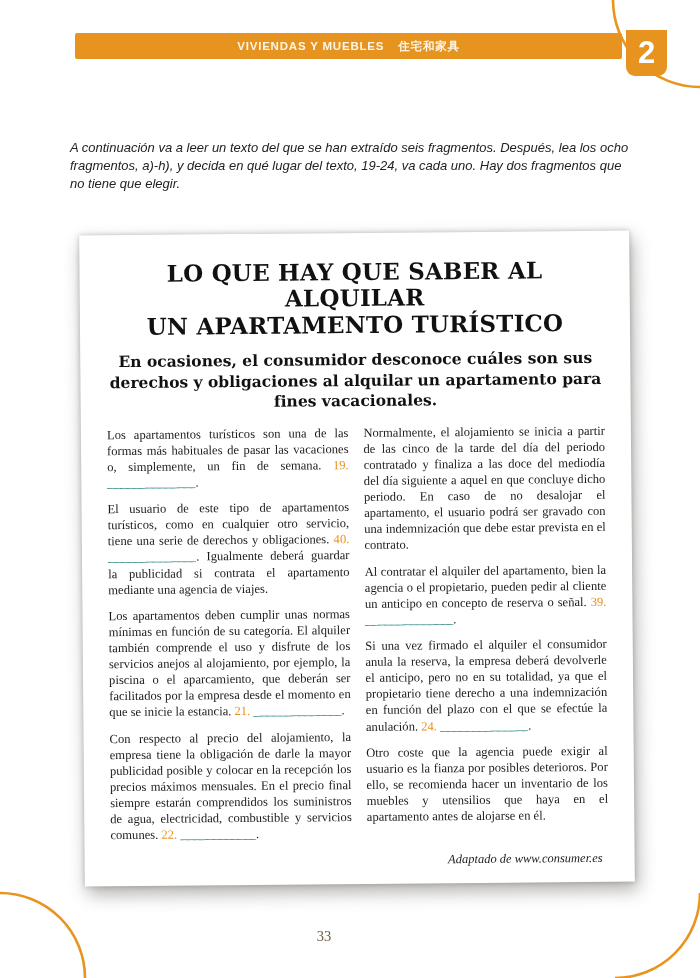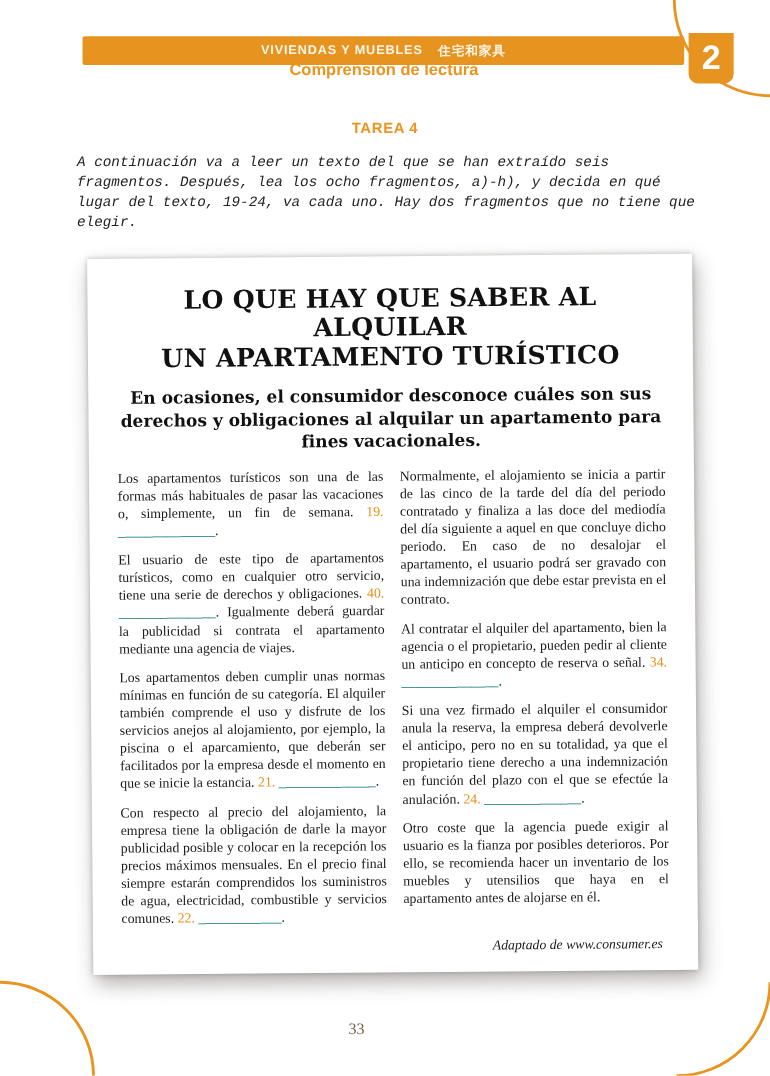--- a/index.html
+++ b/index.html
@@ -39,21 +39,21 @@
     font-size: 15px; font-weight: bold;
   }
   .task-label {
     position: absolute; left: 0; top: 109px; width: 700px;
     text-align: center; color: #E8951E;
     font-family: "Liberation Sans", sans-serif;
     font-size: 13.5px; font-weight: bold; letter-spacing: 0.6px;
   }
   .instructions {
     position: absolute; left: 70px; top: 139px; width: 563px;
-    font-family: Liberation Mono, monospace;
+    font-family: Liberation Sans, sans-serif;
     font-style: italic; font-size: 13px; line-height: 1.38; color: #222222;
     text-align: left;
   }
 
   
   .paper {
     position: absolute; left: 82px; top: 233px; width: 550px;
     background: #ffffff;
     padding: 24px 26px 16px 26px;
     transform: rotate(-0.5deg);
@@ -109,44 +109,42 @@
 
   <div class="banner">
     <span>VIVIENDAS Y MUEBLES</span>
     <span>住宅和家具</span>
   </div>
 
   <div class="unit-tab">
     <span>2</span>
   </div>
 
-  <div class="section-title">Comprensión de lectura</div>
 
-  <div class="task-label">TAREA 4</div>
 
   <div class="instructions">A continuación va a leer un texto del que se han extraído seis fragmentos. Después, lea los ocho fragmentos, a)-h), y decida en qué lugar del texto, 19-24, va cada uno. Hay dos fragmentos que no tiene que elegir.</div>
 
   <div class="paper">
     <div class="article-title">
       <span>LO QUE HAY QUE SABER AL ALQUILAR</span><br>
       <span>UN APARTAMENTO TURÍSTICO</span>
     </div>
 
     <div class="article-lead">En ocasiones, el consumidor desconoce cuáles son sus derechos y obligaciones al alquilar un apartamento para fines vacacionales.</div>
 
     <div class="columns">
       <div class="col">
         <p class="para"><span>Los apartamentos turísticos son una de las formas más habituales de pasar las vacaciones o, simplemente, un fin de semana. </span><span class="gap-num">19.</span><span class="blank-line"> ______________</span><span>.</span></p>
         <p class="para"><span>El usuario de este tipo de apartamentos turísticos, como en cualquier otro servicio, tiene una serie de derechos y obligaciones. </span><span class="gap-num">40.</span><span class="blank-line"> ______________</span><span>. Igualmente deberá guardar la publicidad si contrata el apartamento mediante una agencia de viajes.</span></p>
         <p class="para"><span>Los apartamentos deben cumplir unas normas mínimas en función de su categoría. El alquiler también comprende el uso y disfrute de los servicios anejos al alojamiento, por ejemplo, la piscina o el aparcamiento, que deberán ser facilitados por la empresa desde el momento en que se inicie la estancia. </span><span class="gap-num">21.</span><span class="blank-line"> ______________</span><span>.</span></p>
         <p class="para"><span>Con respecto al precio del alojamiento, la empresa tiene la obligación de darle la mayor publicidad posible y colocar en la recepción los precios máximos mensuales. En el precio final siempre estarán comprendidos los suministros de agua, electricidad, combustible y servicios comunes. </span><span class="gap-num">22.</span><span class="blank-line"> ____________</span><span>.</span></p>
       </div>
       <div class="col">
         <p class="para"><span>Normalmente, el alojamiento se inicia a partir de las cinco de la tarde del día del periodo contratado y finaliza a las doce del mediodía del día siguiente a aquel en que concluye dicho periodo. En caso de no desalojar el apartamento, el usuario podrá ser gravado con una indemnización que debe estar prevista en el contrato.</span><span class="gap-num"></span><span class="blank-line"></span><span></span></p>
-        <p class="para"><span>Al contratar el alquiler del apartamento, bien la agencia o el propietario, pueden pedir al cliente un anticipo en concepto de reserva o señal. </span><span class="gap-num">34.</span><span class="blank-line"> ______________</span><span>.</span></p>
+        <p class="para"><span>Al contratar el alquiler del apartamento, bien la agencia o el propietario, pueden pedir al cliente un anticipo en concepto de reserva o señal. </span><span class="gap-num">39.</span><span class="blank-line"> ______________</span><span>.</span></p>
         <p class="para"><span>Si una vez firmado el alquiler el consumidor anula la reserva, la empresa deberá devolverle el anticipo, pero no en su totalidad, ya que el propietario tiene derecho a una indemnización en función del plazo con el que se efectúe la anulación. </span><span class="gap-num">24.</span><span class="blank-line"> ______________</span><span>.</span></p>
         <p class="para"><span>Otro coste que la agencia puede exigir al usuario es la fianza por posibles deterioros. Por ello, se recomienda hacer un inventario de los muebles y utensilios que haya en el apartamento antes de alojarse en él.</span><span class="gap-num"></span><span class="blank-line"></span><span></span></p>
       </div>
     </div>
 
     <div class="attribution">Adaptado de www.consumer.es</div>
   </div>
 
   <div class="page-number">33</div>
 

